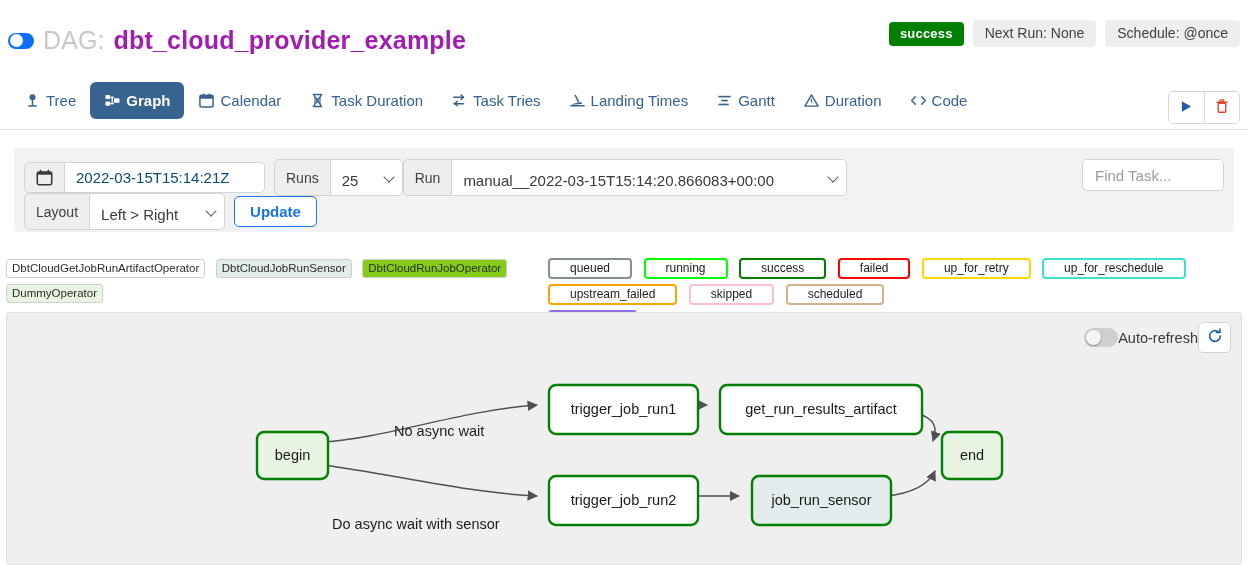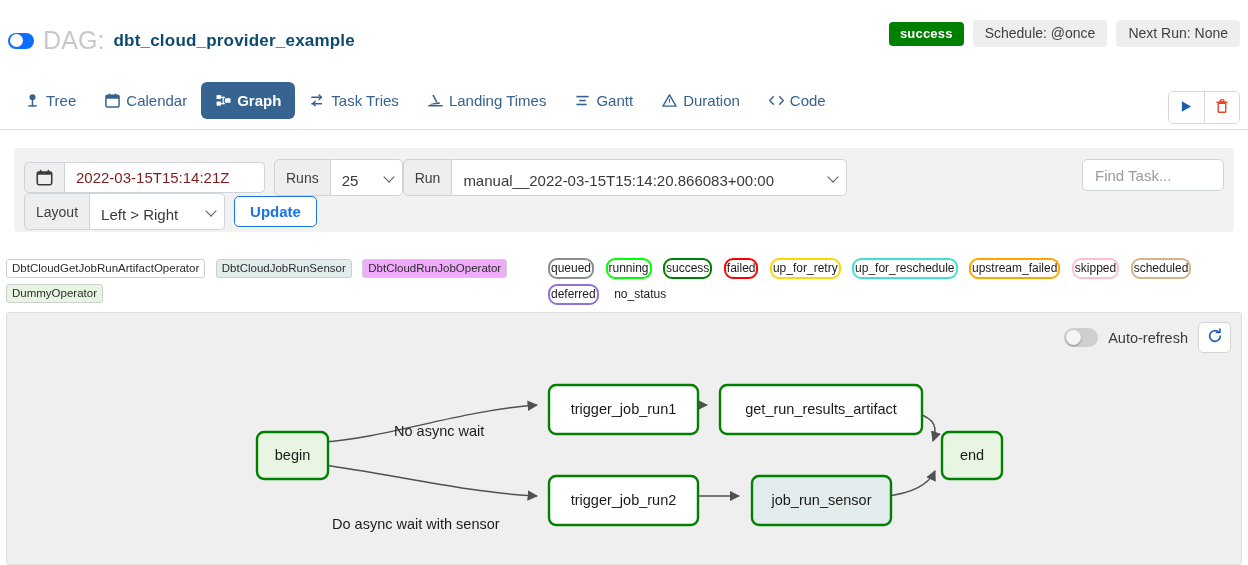--- a/index.html
+++ b/index.html
@@ -22,21 +22,21 @@
   }
   .toggle-pause {
     width: 26px; height: 16px; border-radius: 8px;
     background: #0d6efd; position: relative; flex: 0 0 auto;
   }
   .toggle-pause::after {
     content: ""; position: absolute; left: 1.5px; top: 1.5px;
     width: 13px; height: 13px; border-radius: 50%; background: #fff;
   }
   .dag-label { color: #c8c8c8; font-size: 25px; font-weight: 400; letter-spacing: .1px;}
-  .dag-name { color: #0c4a6e; font-size: 17px; font-weight: 700; letter-spacing:.2px; }
+  .dag-name { color: #a21caf; font-size: 25px; font-weight: 700; letter-spacing:.2px; }
 
   .header-badges {
     position: absolute; right: 8px; top: 20px;
     display: flex; align-items: center; gap: 9px;
   }
   .badge-success {
     background: #008000; color: #fff; font-weight: 700;
     font-size: 13px; padding: 4px 11px 5px; border-radius: 4px; letter-spacing:.2px;
   }
   .badge-plain {
@@ -80,21 +80,21 @@
   .fb-row2 { position: absolute; left: 10px; top: 45px; display: flex; align-items: center; }
 
   .ig { display: flex; align-items: stretch; }
   .ig-addon {
     background: #eeeeee; border: 1px solid #ced4da; color: #404040;
     font-size: 14px; padding: 6px 11px; display: flex; align-items: center;
     border-radius: 5px 0 0 5px; white-space: nowrap;
   }
   .ig-input {
     background: #fff; border: 1px solid #ced4da; border-left: none;
-    font-size: 15px; color: #7f1d1d; padding: 6px 11px;
+    font-size: 15px; color: #0c4a6e; padding: 6px 11px;
     border-radius: 0 5px 5px 0; display: flex; align-items: center;
     font-family: "Liberation Sans", sans-serif;
   }
   .ig-select {
     background: #fff; border: 1px solid #ced4da; border-left: none;
     font-size: 15px; color: #3a3a3a; padding: 12px 26px 6px 11px;
     border-radius: 0 5px 5px 0; display: flex; align-items: center;
     position: relative; white-space: nowrap;
   }
   .ig-select::after {
@@ -122,35 +122,35 @@
   .legend-states { position: absolute; left: 548px; top: 0; }
   .lg-chip {
     display: inline-flex; align-items: center;
     border: 1px solid #cfcfcf; border-radius: 3px;
     font-size: 11.5px; color: #2c2c2c; padding: 2px 5px 3px;
     margin: 0 6px 5px 0; background: #fff;
     font-family: "Liberation Sans", sans-serif; white-space: nowrap;
   }
   .st-chip {
     display: inline-flex; align-items: center;
-    border: 2px solid #999; border-radius: 9px;
-    font-size: 12px; color: #1c1c1c; padding: 1px 1px 2px;
+    border: 2px solid #999; border-radius: 4px;
+    font-size: 12px; color: #1c1c1c; padding: 1px 20px 2px;
     margin: 0 7px 5px 0; background: #fff; white-space: nowrap;
   }
   .st-plain { border-color: transparent; background: transparent; padding-left: 2px; }
 
   
   .graph-panel {
     position: absolute; left: 6px; top: 312px; width: 1236px; height: 253px;
     background: #efefef; border: 1px solid #e0e0e0; border-radius: 3px;
     overflow: hidden;
   }
   .graph-toolbar {
     position: absolute; right: 10px; top: 9px;
-    display: flex; align-items: center; gap: 10px;
+    display: flex; align-items: center; 
   }
   .switch {
     width: 34px; height: 19px; border-radius: 10px; background: #cfcfcf;
     position: relative; cursor: pointer; flex: 0 0 auto;
   }
   .switch::after {
     content: ""; position: absolute; left: 2px; top: 2px;
     width: 15px; height: 15px; border-radius: 50%; background: #f5f5f5;
     box-shadow: 0 1px 2px rgba(0,0,0,.35);
   }
@@ -178,65 +178,74 @@
 <div class="page">
 
   <div class="dag-header">
     <div class="dag-title-row">
       <div class="toggle-pause"></div>
       <span class="dag-label">DAG:</span>
       <span class="dag-name">dbt_cloud_provider_example</span>
     </div>
     <div class="header-badges">
       <span class="badge-success">success</span>
+      <span class="badge-plain">Next Run: None</span>
       <span class="badge-plain">Schedule: @once</span>
-      <span class="badge-plain">Next Run: None</span>
     </div>
   </div>
 
   <div class="navbar">
     <div class="nav-items">
 
       <div class="nav-item">
         <span class="ico">
           <svg width="15" height="15" viewBox="0 0 16 16">
               <circle cx="8" cy="4.5" r="3.2" fill="#38618e"></circle>
               <rect x="7.2" y="7" width="1.6" height="7" fill="#38618e"></rect>
               <rect x="3.5" y="13" width="9" height="1.6" fill="#38618e"></rect>
             </svg>
         </span>
         <span>Tree</span>
-      </div>
-
-      <div class="nav-item">
-        <span class="ico">
-          <svg width="15" height="15" viewBox="0 0 16 16">
-              <rect x="1" y="2.5" width="14" height="12.5" rx="1.6" fill="none" stroke="#38618e" stroke-width="1.6"></rect>
-              <rect x="1" y="2.5" width="14" height="3.5" rx="1.6" fill="#38618e"></rect>
-              <rect x="4" y="0.6" width="1.7" height="3.2" rx="0.8" fill="#38618e"></rect>
-              <rect x="10.3" y="0.6" width="1.7" height="3.2" rx="0.8" fill="#38618e"></rect>
-            </svg>
-        </span>
-        <span>Calendar</span>
       </div>
 
       <div class="nav-item active">
         <span class="ico">
           <svg width="15" height="15" viewBox="0 0 16 16">
               <rect x="0.5" y="2" width="5" height="4.5" rx="1" fill="#fff"></rect>
               <rect x="0.5" y="9" width="5" height="4.5" rx="1" fill="#fff"></rect>
               <rect x="9.5" y="5.5" width="6" height="5" rx="1" fill="#fff"></rect>
               <rect x="5.5" y="4" width="4" height="1.3" fill="#fff"></rect>
               <rect x="5.5" y="10.7" width="4" height="1.3" fill="#fff"></rect>
               <rect x="7" y="4" width="1.3" height="8" fill="#fff"></rect>
             </svg>
         </span>
         <span>Graph</span>
       </div>
 
+      <div class="nav-item">
+        <span class="ico">
+          <svg width="15" height="15" viewBox="0 0 16 16">
+              <rect x="1" y="2.5" width="14" height="12.5" rx="1.6" fill="none" stroke="#38618e" stroke-width="1.6"></rect>
+              <rect x="1" y="2.5" width="14" height="3.5" rx="1.6" fill="#38618e"></rect>
+              <rect x="4" y="0.6" width="1.7" height="3.2" rx="0.8" fill="#38618e"></rect>
+              <rect x="10.3" y="0.6" width="1.7" height="3.2" rx="0.8" fill="#38618e"></rect>
+            </svg>
+        </span>
+        <span>Calendar</span>
+      </div>
+
+      <div class="nav-item">
+        <span class="ico">
+          <svg width="15" height="15" viewBox="0 0 16 16">
+              <path d="M3.5 1.5h9M3.5 14.5h9" stroke="#38618e" stroke-width="1.6" stroke-linecap="round"></path>
+              <path d="M4.3 1.8c0 3 3.7 4.3 3.7 6.2 0 1.9-3.7 3.2-3.7 6.2M11.7 1.8c0 3-3.7 4.3-3.7 6.2 0 1.9 3.7 3.2 3.7 6.2" stroke="#38618e" stroke-width="1.6" fill="#38618e" fill-opacity=".55"></path>
+            </svg>
+        </span>
+        <span>Task Duration</span>
+      </div>
 
       <div class="nav-item">
         <span class="ico">
           <svg width="15" height="15" viewBox="0 0 16 16">
               <path d="M2 4.6h10.2M2 11.4h10.2" stroke="#38618e" stroke-width="1.6" stroke-linecap="round" fill="none"></path>
               <path d="M9.6 2.2l2.6 2.4-2.6 2.4M5.6 8.8L3 11.2l2.6 2.4" stroke="#38618e" stroke-width="1.6" fill="none" stroke-linecap="round" stroke-linejoin="round"></path>
             </svg>
         </span>
         <span>Task Tries</span>
       </div>
@@ -336,21 +345,21 @@
       <button class="btn-update">Update</button>
     </div>
 
     <div class="find-task">Find Task...</div>
   </div>
 
   <div class="legend">
     <div class="legend-ops">
       <span class="lg-chip" style="background:#ffffff">DbtCloudGetJobRunArtifactOperator</span>
       <span class="lg-chip" style="background:#e3ecec">DbtCloudJobRunSensor</span>
-      <span class="lg-chip" style="background:#f0abfc">DbtCloudRunJobOperator</span>
+      <span class="lg-chip" style="background:#84cc16">DbtCloudRunJobOperator</span>
       <br>
       <span class="lg-chip" style="background:#e8f5e2">DummyOperator</span>
     </div>
 
     <div class="legend-states">
       <span class="st-chip" style="border-color:#868e96">queued</span>
       <span class="st-chip" style="border-color:#00ff00">running</span>
       <span class="st-chip" style="border-color:#008000">success</span>
       <span class="st-chip" style="border-color:#ff0000">failed</span>
       <span class="st-chip" style="border-color:#ffd700">up_for_retry</span>

